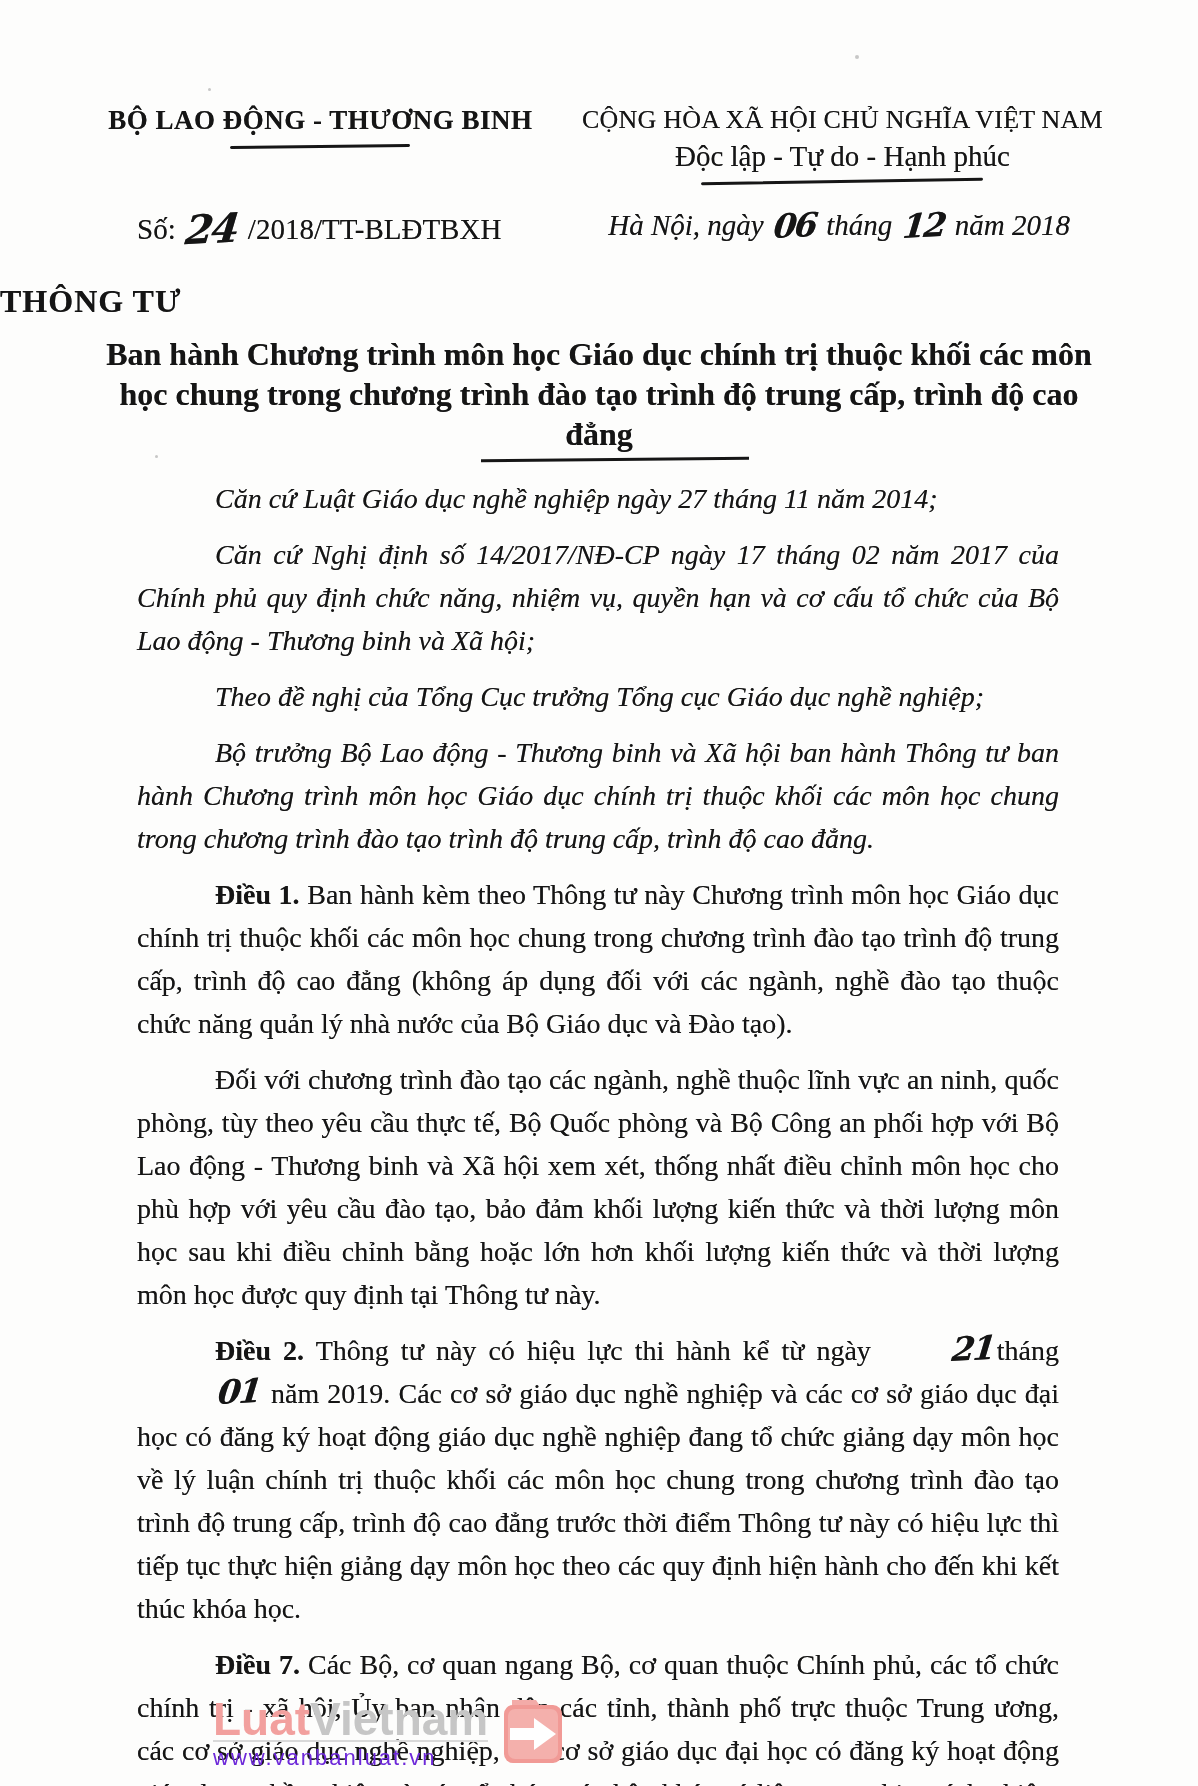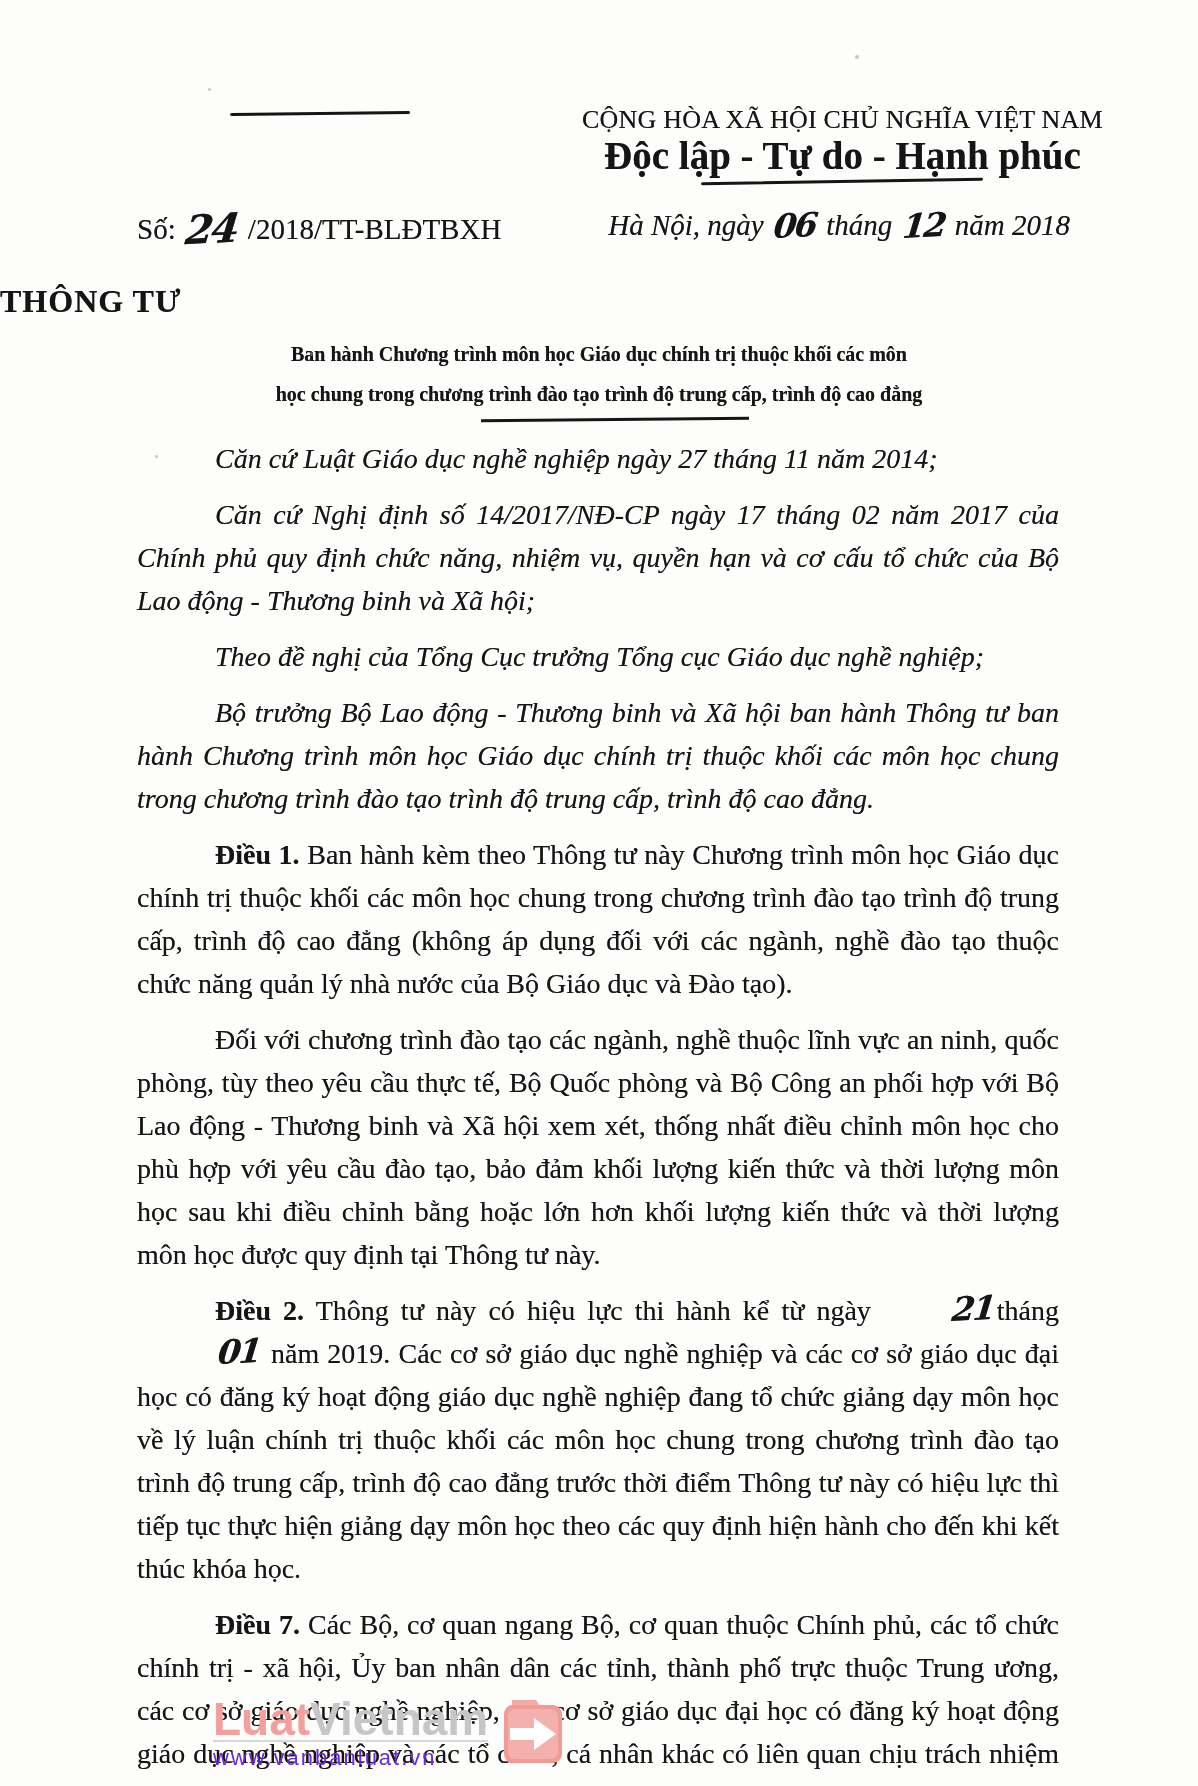--- a/index.html
+++ b/index.html
@@ -21,21 +21,21 @@
     display: flex;
     padding: 104px 58px 0 96px;
     align-items: flex-start;
   }
   .header-left  { width: 43%; text-align: center; }
   .header-right { width: 57%; text-align: center; }
   .org-line1, .org-line2 {
     font-weight: 700; font-size: 27px; line-height: 33px; letter-spacing: 0.5px;
   }
   .nat-line1 { font-weight: 400; font-size: 26px; line-height: 32px; letter-spacing: 0.2px; }
-  .nat-line2 { font-weight: 700; font-size: 39px; line-height: 36px; margin-top: 2px; }
+  .nat-line2 { font-weight: 400; font-size: 29px; line-height: 36px; margin-top: 2px; }
   .rule {
     height: 3px; background: #161616; border-radius: 2px;
     margin: 8px auto 0 auto;
   }
   .rule-org { width: 180px; transform: rotate(-0.6deg); }
   .rule-nat { width: 282px; transform: rotate(-0.9deg); margin-top: 6px; }
 
   
   .meta-row { display: flex; margin-top: 26px; padding: 0 58px 0 137px; }
   .doc-no { width: 40%; font-size: 29px; white-space: nowrap; }
@@ -52,21 +52,21 @@
   }
   .hw-lg { font-size: 40px; vertical-align: -4px; }
   .hw-md { font-size: 33px; vertical-align: -2px; }
 
   
   .doc-title {
     font-weight: 700; font-size: 32px;
     margin-top: 34px; letter-spacing: 1px;
   }
   .doc-subject {
-    text-align: center; font-weight: 700; font-size: 20px; line-height: 40px;
+    text-align: center; font-weight: 700; font-size: 32px; line-height: 40px;
     margin-top: 14px; padding: 0 100px;
   }
   .rule-subject {
     width: 268px; height: 3px; background: #161616;
     margin: 4px auto 0 auto; transform: translateX(16px) rotate(-0.5deg);
   }
 
   
   .body-text { padding: 16px 135px 0 137px; }
   .para {
@@ -103,20 +103,21 @@
   
   .speck { position: absolute; background: #9a9a9a; border-radius: 50%; opacity: .55; }
 </style>
 </head>
 <body>
 
 <div class="page">
 
   <div class="header">
     <div class="header-left">
+      <div class="org-line1">BỘ LAO ĐỘNG - THƯƠNG BINH</div>
       <div class="rule rule-org"></div>
     </div>
     <div class="header-right">
       <div class="nat-line1">CỘNG HÒA XÃ HỘI CHỦ NGHĨA VIỆT NAM</div>
       <div class="nat-line2">Độc lập - Tự do - Hạnh phúc</div>
       <div class="rule rule-nat"></div>
     </div>
   </div>
 
   <div class="meta-row">

